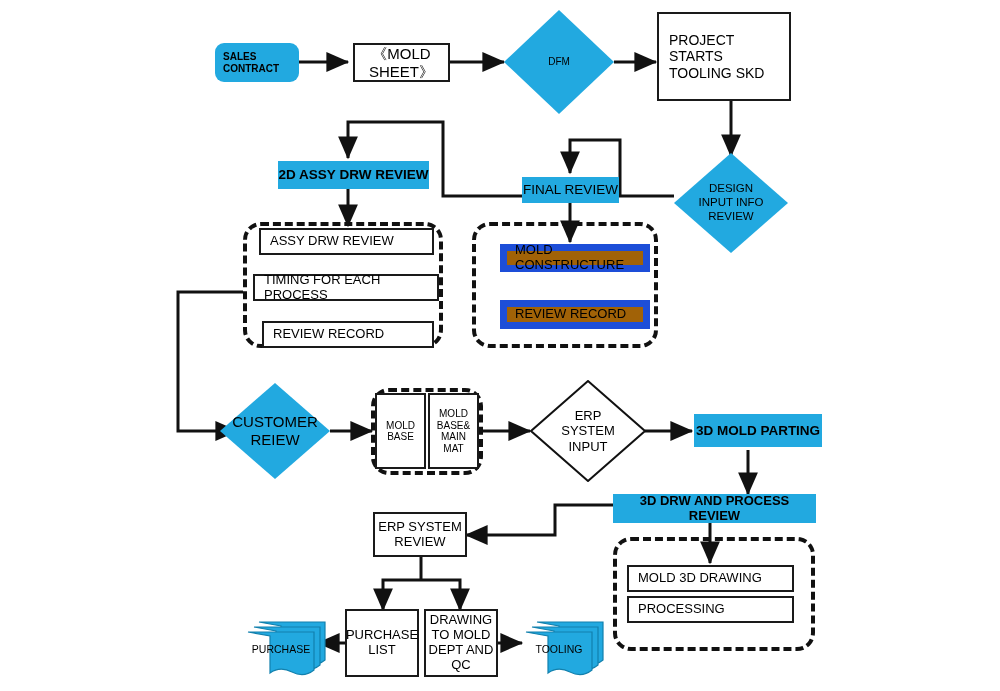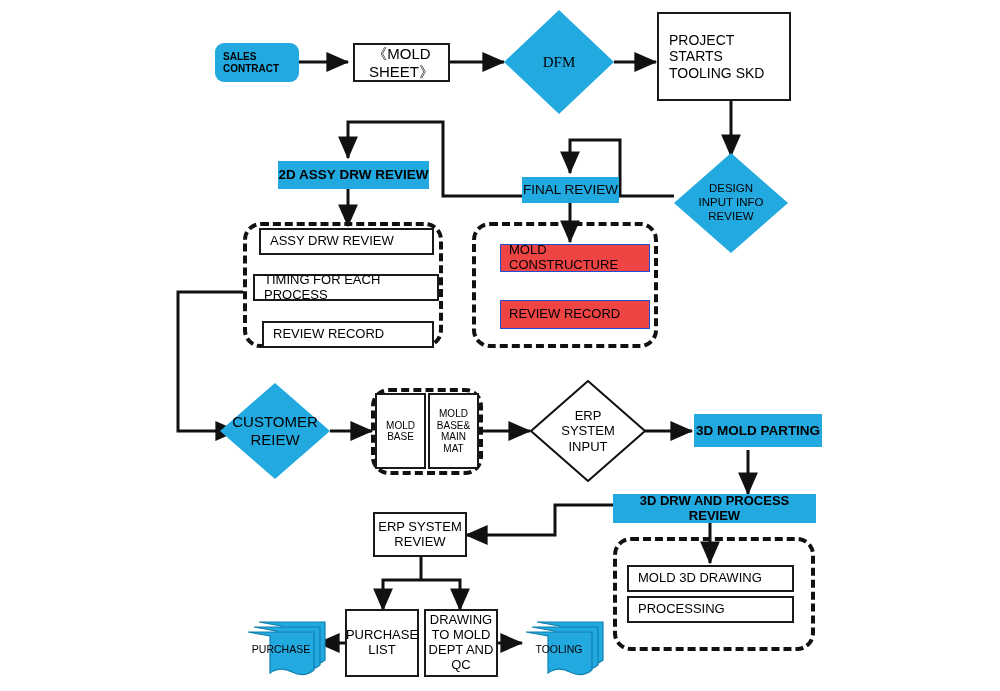--- a/index.html
+++ b/index.html
@@ -31,22 +31,22 @@
   }
   .rect {
     border: 2px solid #1a1a1a;
     background: #ffffff;
   }
   .blue {
     background: #22a9e0;
     border: none;
   }
   .blue-bordered {
-    background: #ef4444;
-    border: 1px solid #1d4ed8;
+    background: #a16207;
+    border: 7px solid #1d4ed8;
   }
   .rounded {
     border-radius: 9px;
   }
   .left-text {
     justify-content: flex-start;
     text-align: left;
     padding-left: 8px;
   }
   .diamond-wrap {
@@ -174,21 +174,21 @@
 
   <div class="node blue rounded left-text" style="left:215px; top:43px; width:84px; height:39px; font-size:10px; font-weight:bold;">SALES
 CONTRACT</div>
 
   <div class="node rect" style="left:353px; top:43px; width:97px; height:39px; font-size:15px;">《MOLD SHEET》</div>
 
   <div class="diamond-wrap" style="left:504px; top:10px; width:110px; height:104px;">
     <svg viewBox="0 0 110 104" preserveAspectRatio="none">
       <polygon points="55,0 110,52 55,104 0,52" fill="#22a9e0"></polygon>
     </svg>
-    <div class="diamond-label" style="font-size:15px;font-family:Liberation Serif, serif;">DFM</div>
+    <div class="diamond-label" style="font-size:10px;">DFM</div>
   </div>
 
   <div class="node rect" style="left:657px; top:12px; width:134px; height:89px; font-size:14px; justify-content:flex-start; text-align:left; padding-left:10px;">PROJECT STARTS
 TOOLING SKD</div>
 
   <div class="diamond-wrap" style="left:674px; top:153px; width:114px; height:100px;">
     <svg viewBox="0 0 114 100" preserveAspectRatio="none">
       <polygon points="57,0 114,50 57,100 0,50" fill="#22a9e0"></polygon>
     </svg>
     <div class="diamond-label" style="font-size:11.5px;">DESIGN

